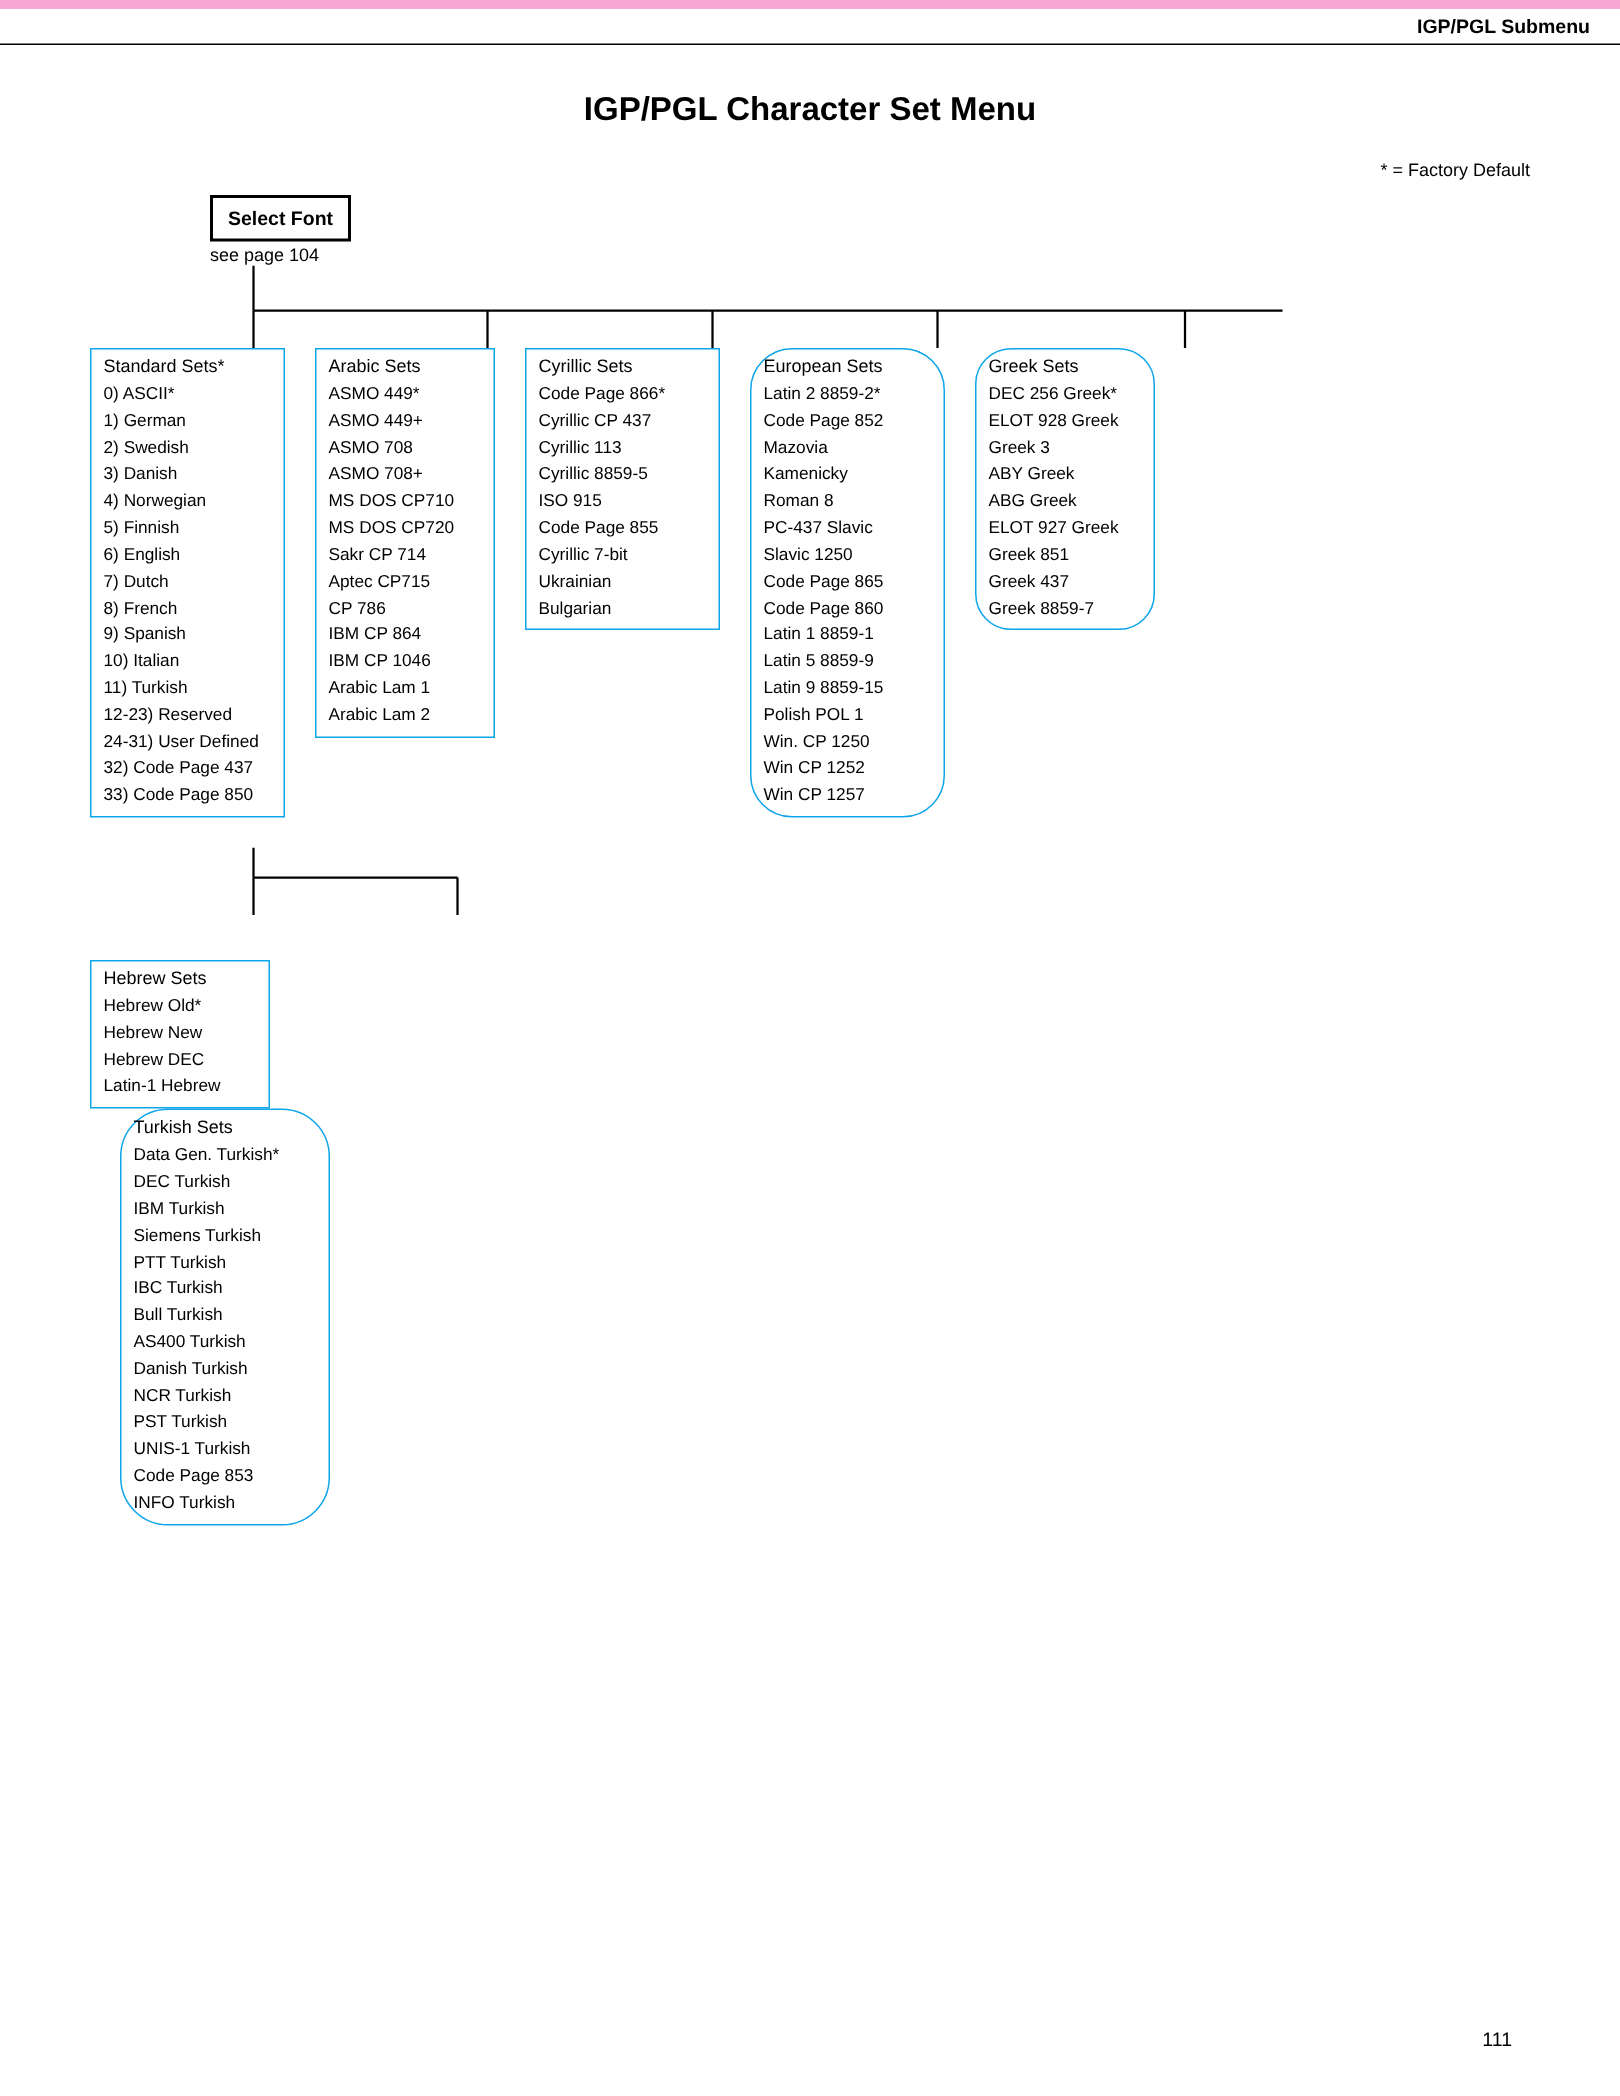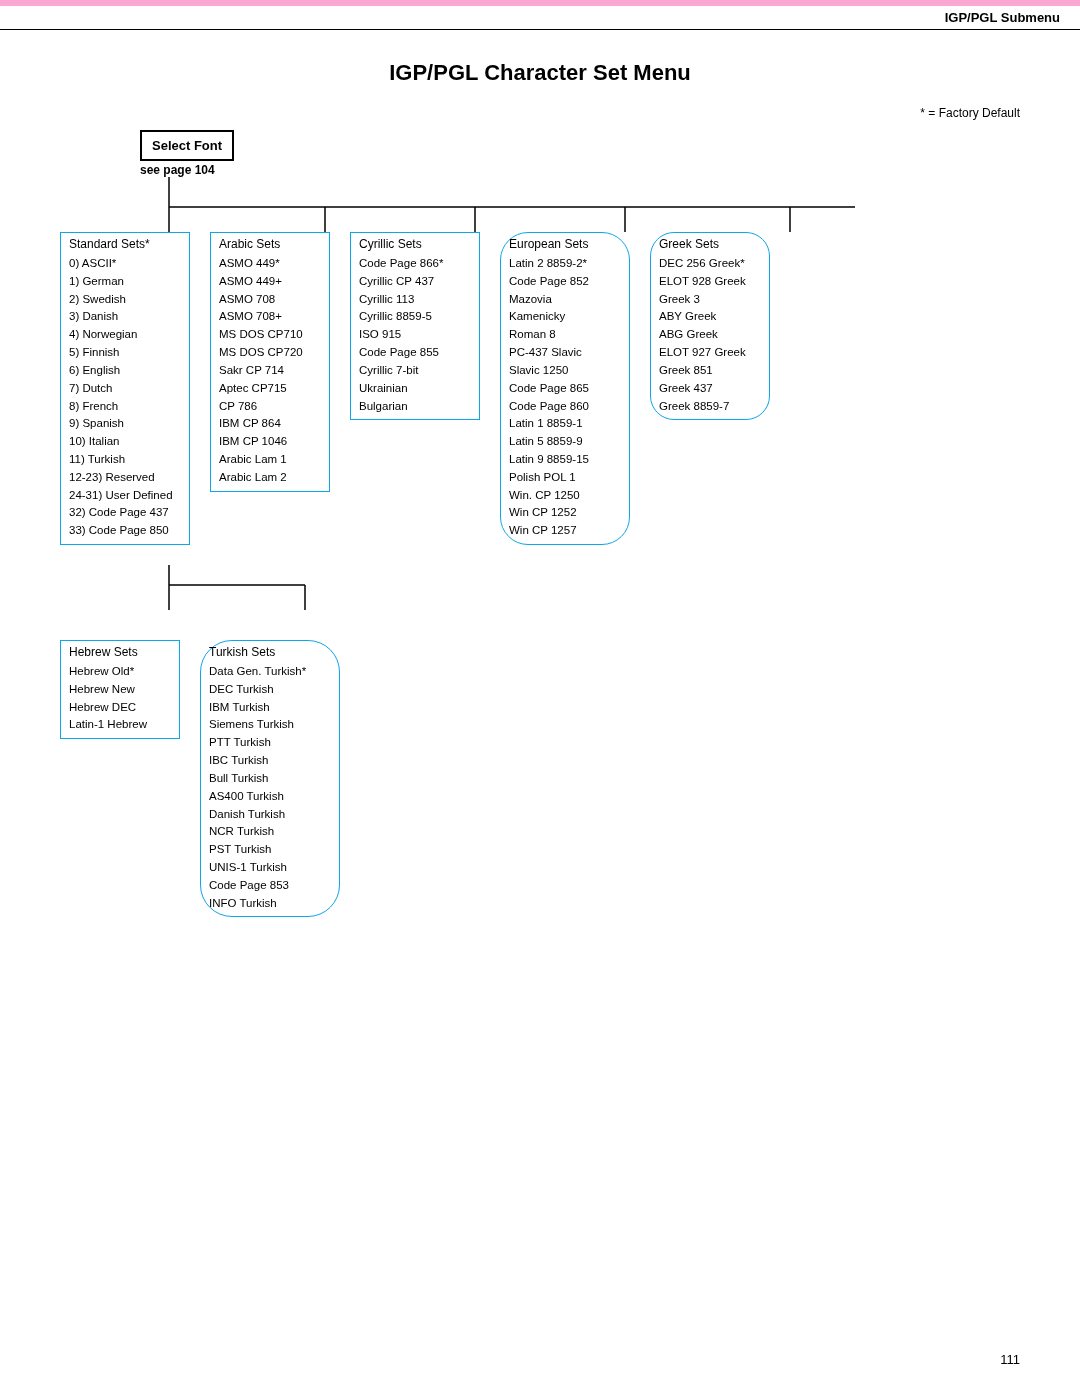--- a/index.html
+++ b/index.html
@@ -43,21 +43,21 @@
     .select-font-box {
       display: inline-block;
       border: 2px solid #000;
       padding: 6px 10px;
       font-weight: bold;
       font-size: 13px;
       margin-left: 80px;
       margin-bottom: 2px;
     }
     .select-font-sub {
-      font-weight: bold;
+      font-weight: normal;
       font-size: 12px;
       margin-left: 80px;
       margin-bottom: 0;
     }
 
     
     .sets-row {
       display: flex;
       flex-direction: row;
       align-items: flex-start;
@@ -86,34 +86,34 @@
     }
 
     .set-items {
       font-size: 11.5px;
       line-height: 1.55;
     }
 
     
     .bottom-section {
       display: flex;
-      flex-direction: row;
+      flex-direction: column;
       align-items: flex-start;
       margin-top: 30px;
     }
 
     
     .connector-svg {
       display: block;
     }
 
     .page-number {
       position: absolute;
       bottom: 30px;
-      right: 60px;
+      right: 72px;
       font-size: 13px;
     }
 
   </style>
 </head>
 <body>
 
 <div class="header-bar">
   <span>IGP/PGL Submenu</span>
 </div>

